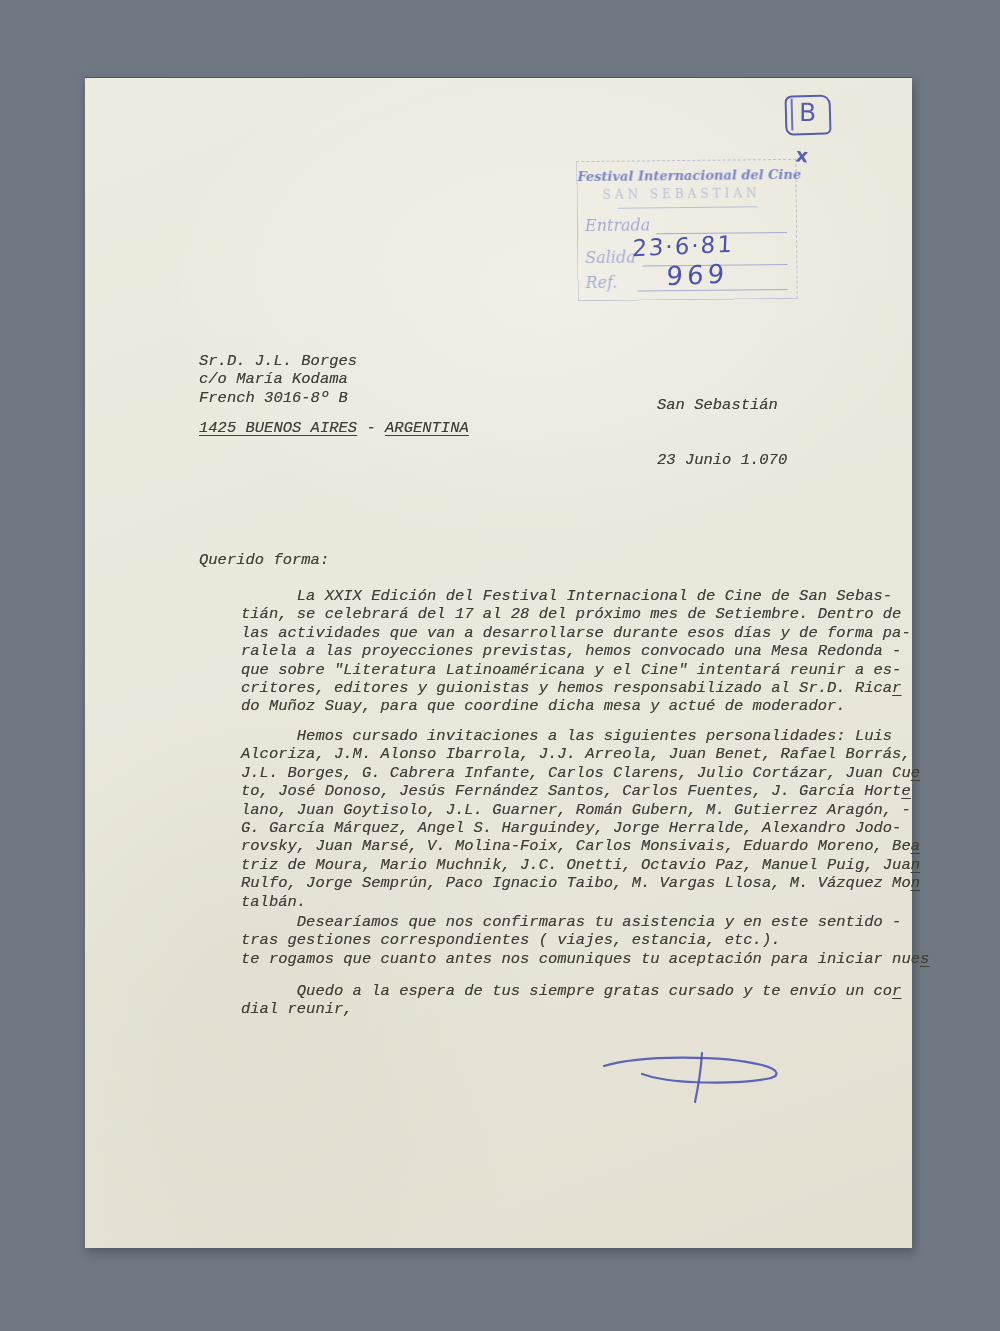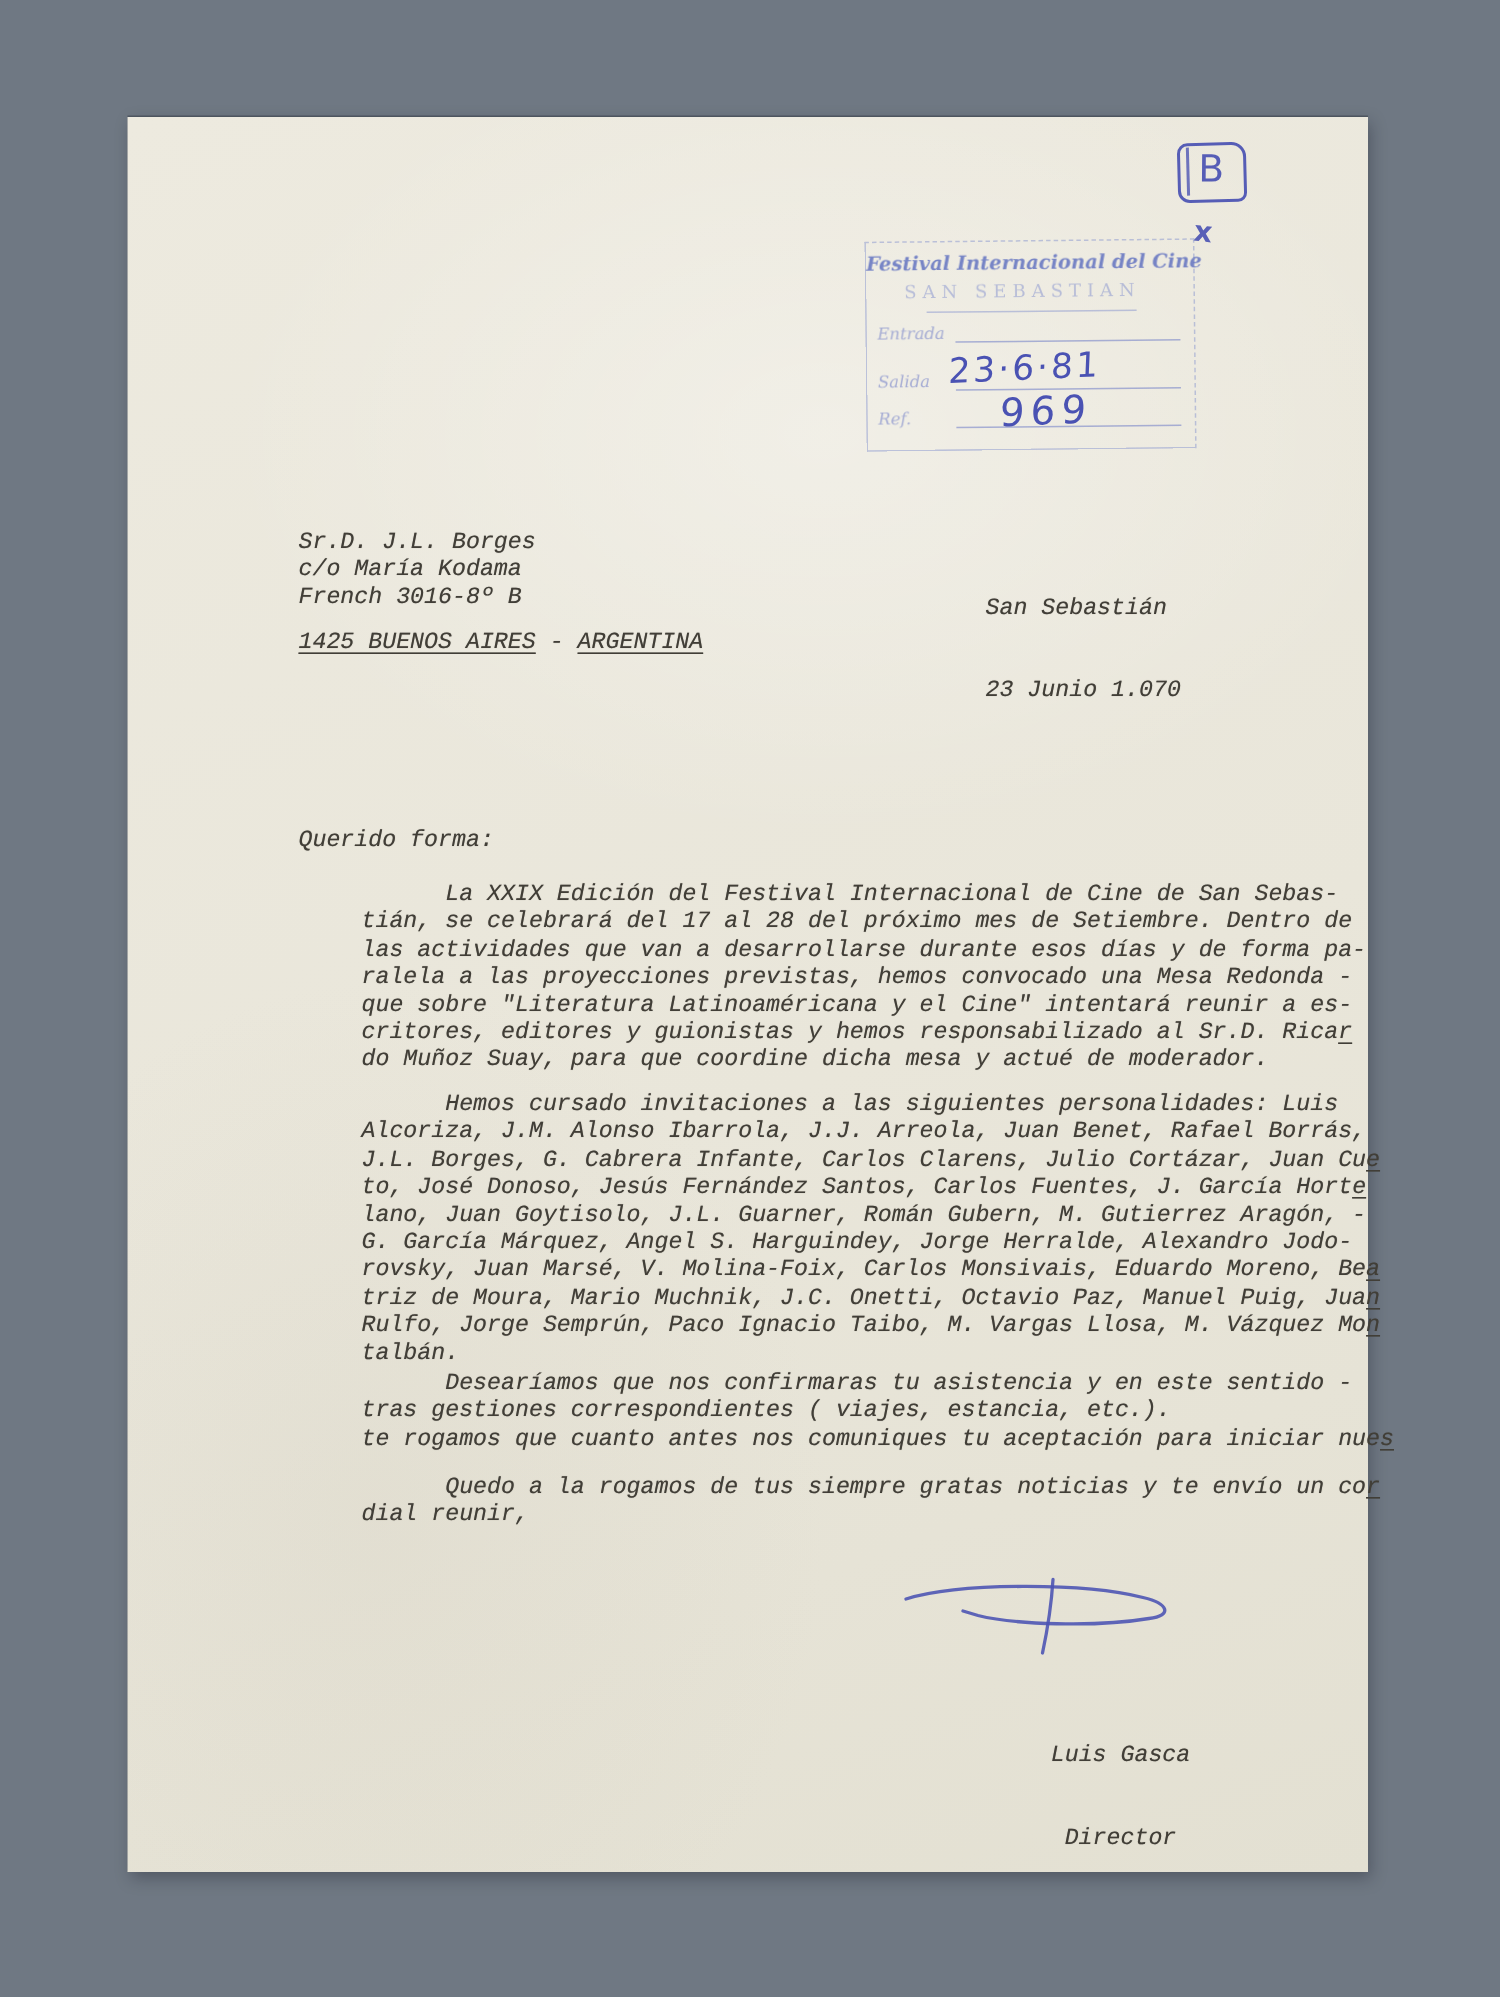--- a/index.html
+++ b/index.html
@@ -77,21 +77,21 @@
     font-family:"DejaVu Serif",serif;font-size:12px;letter-spacing:4px;
     color:rgba(100,118,200,0.40);filter:blur(0.4px);white-space:nowrap;
   }
   .stamp-rule{
     position:absolute;top:46px;left:40px;right:38px;height:0;
     border-top:1.3px solid rgba(100,118,200,0.38);
   }
   .srow{position:absolute;left:7px;right:9px;display:flex;align-items:flex-end;gap:6px;}
   .srow-entrada{top:54px;} .srow-salida{top:86px;} .srow-ref{top:111px;}
   .slbl{
-    font-family:"DejaVu Serif",serif;font-style:italic;font-size:11px;
+    font-family:"DejaVu Serif",serif;font-style:italic;font-size:16px;
     color:rgba(95,112,195,0.52);filter:blur(0.3px);min-width:46px;
   }
   .sline{flex:1;border-bottom:1.3px solid rgba(95,112,195,0.5);height:2px;}
   .hand{
     position:absolute;font-family:"DejaVu Sans",sans-serif;
     color:var(--pen,#4a52b3);transform:rotate(-2deg) skewX(-5deg);
     letter-spacing:2px;white-space:nowrap;
   }
   .hand-salida{left:54px;top:72px;font-size:23px;}
   .hand-ref{left:88px;top:99px;font-size:26px;letter-spacing:4px;}
@@ -135,25 +135,21 @@
 
     <div class="type dateline">
       <div class="tline">San Sebastián</div>
       <div class="tline">23 Junio 1.070</div>
     </div>
 
     <div class="type greeting">Querido forma:</div>
     <div class="type para p1"><div class="tline"><span>      La XXIX Edición del Festival Internacional de Cine de San Sebas-</span></div><div class="tline"><span>tián, se celebrará del 17 al 28 del próximo mes de Setiembre. Dentro de</span></div><div class="tline"><span>las actividades que van a desarrollarse durante esos días y de forma pa-</span></div><div class="tline"><span>ralela a las proyecciones previstas, hemos convocado una Mesa Redonda -</span></div><div class="tline"><span>que sobre "Literatura Latinoaméricana y el Cine" intentará reunir a es-</span></div><div class="tline"><span>critores, editores y guionistas y hemos responsabilizado al Sr.D. Rica</span><span class="u">r</span></div><div class="tline"><span>do Muñoz Suay, para que coordine dicha mesa y actué de moderador.</span></div></div>
     <div class="type para p2"><div class="tline"><span>      Hemos cursado invitaciones a las siguientes personalidades: Luis</span></div><div class="tline"><span>Alcoriza, J.M. Alonso Ibarrola, J.J. Arreola, Juan Benet, Rafael Borrás,</span></div><div class="tline"><span>J.L. Borges, G. Cabrera Infante, Carlos Clarens, Julio Cortázar, Juan Cu</span><span class="u">e</span></div><div class="tline"><span>to, José Donoso, Jesús Fernández Santos, Carlos Fuentes, J. García Hort</span><span class="u">e</span></div><div class="tline"><span>lano, Juan Goytisolo, J.L. Guarner, Román Gubern, M. Gutierrez Aragón, -</span></div><div class="tline"><span>G. García Márquez, Angel S. Harguindey, Jorge Herralde, Alexandro Jodo-</span></div><div class="tline"><span>rovsky, Juan Marsé, V. Molina-Foix, Carlos Monsivais, Eduardo Moreno, Be</span><span class="u">a</span></div><div class="tline"><span>triz de Moura, Mario Muchnik, J.C. Onetti, Octavio Paz, Manuel Puig, Jua</span><span class="u">n</span></div><div class="tline"><span>Rulfo, Jorge Semprún, Paco Ignacio Taibo, M. Vargas Llosa, M. Vázquez Mo</span><span class="u">n</span></div><div class="tline"><span>talbán.</span></div></div>
     <div class="type para p3"><div class="tline"><span>      Desearíamos que nos confirmaras tu asistencia y en este sentido -</span></div><div class="tline"><span>tras gestiones correspondientes ( viajes, estancia, etc.).</span></div><div class="tline"><span>te rogamos que cuanto antes nos comuniques tu aceptación para iniciar nue</span><span class="u">s</span></div></div>
-    <div class="type para p4"><div class="tline"><span>      Quedo a la rogamos de tus siempre gratas noticias y te envío un co</span><span class="u">r</span></div><div class="tline"><span>dial reunir,</span></div></div>
+    <div class="type para p4"><div class="tline"><span>      Quedo a la espera de tus siempre gratas cursado y te envío un co</span><span class="u">r</span></div><div class="tline"><span>dial reunir,</span></div></div>
 
     <svg class="sig-svg" width="220" height="80" viewBox="0 0 220 80">
       <path d="M 14,22 C 50,11 132,11 172,21 C 189,25 192,33 176,35 C 140,41 86,39 62,33 L 52,30" fill="none" stroke="#4a52b3" stroke-width="2.2" stroke-linecap="round" opacity="0.88"></path>
       <path d="M 112,9 C 111,25 108,44 105,58" fill="none" stroke="#4a52b3" stroke-width="2.2" stroke-linecap="round" opacity="0.88"></path>
     </svg>
-    <div class="type signer">
-      <div class="tline">Luis Gasca</div>
-      <div class="tline">Director</div>
-    </div>
 
   </div>
 </div>
 
 </body></html>

